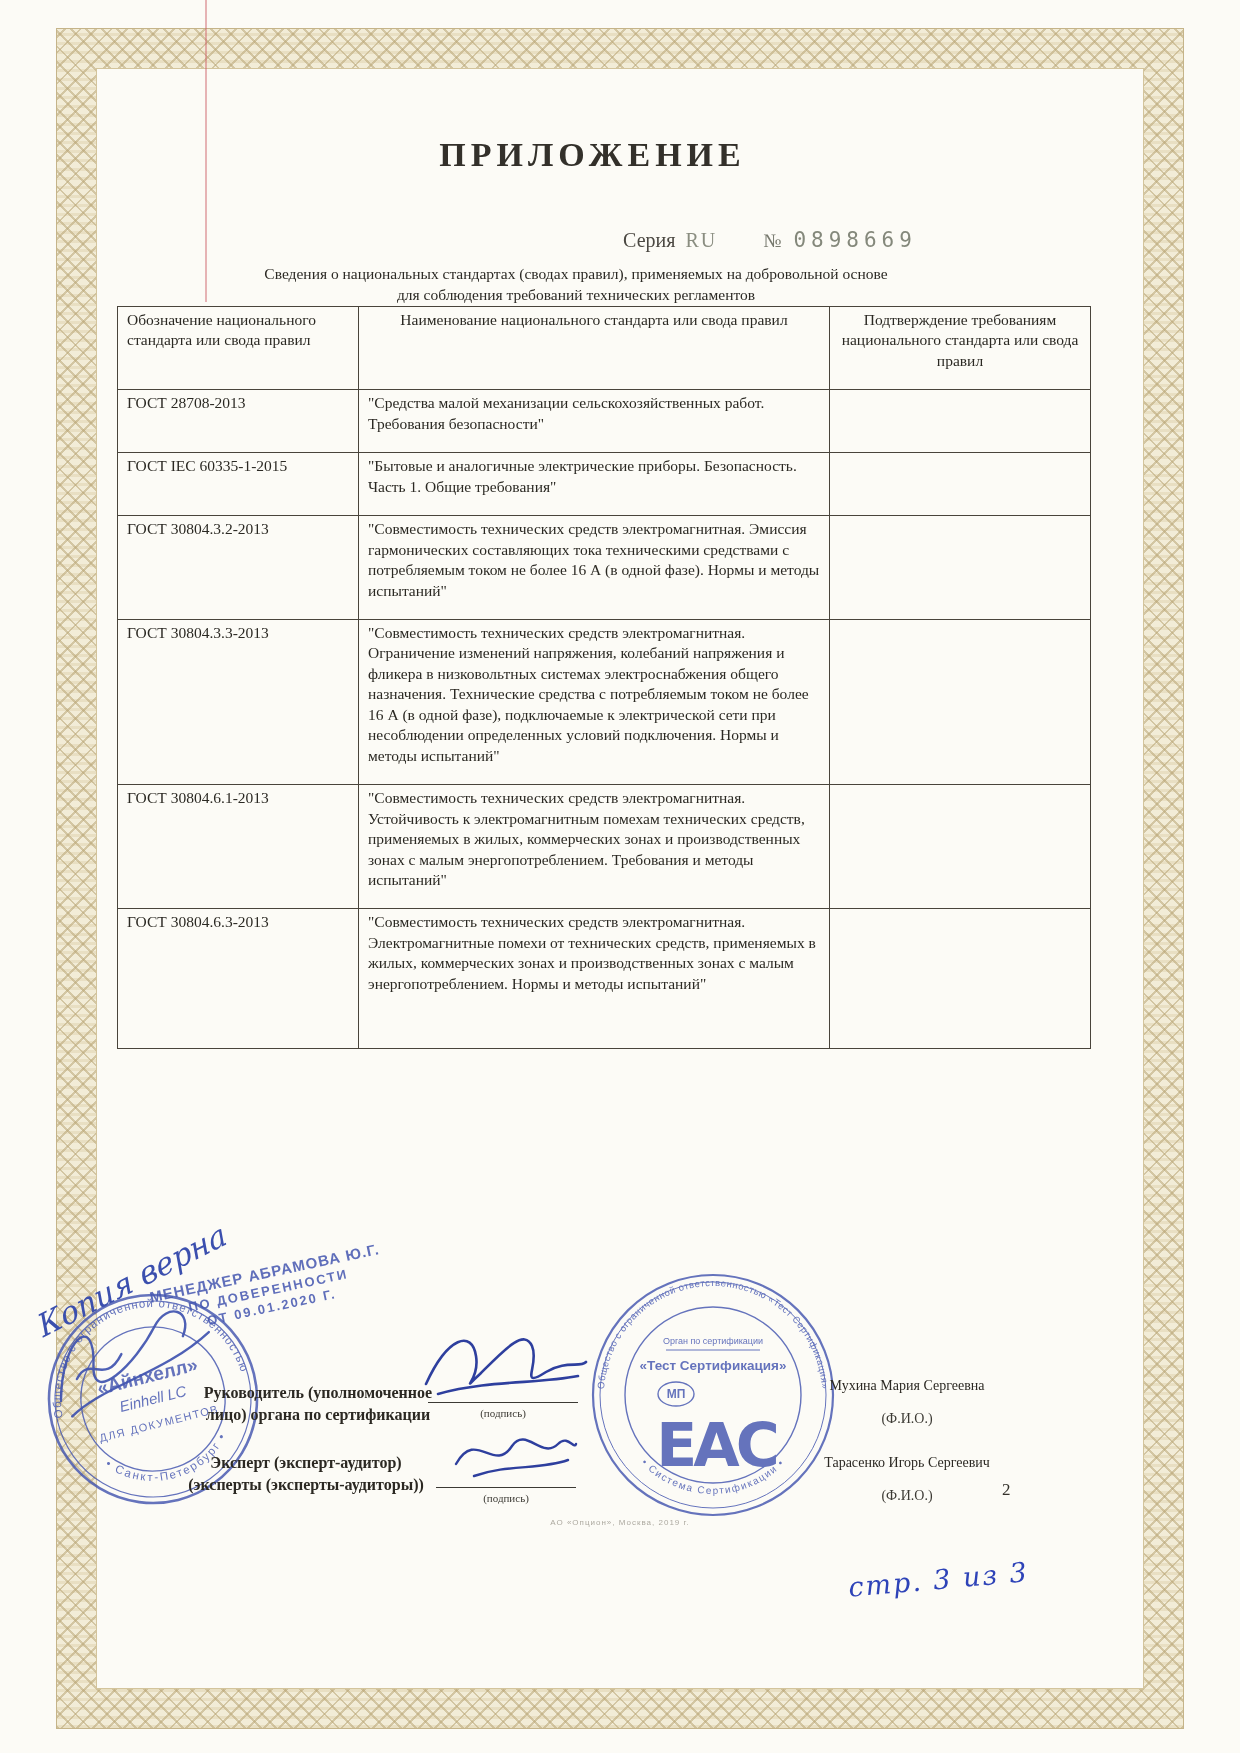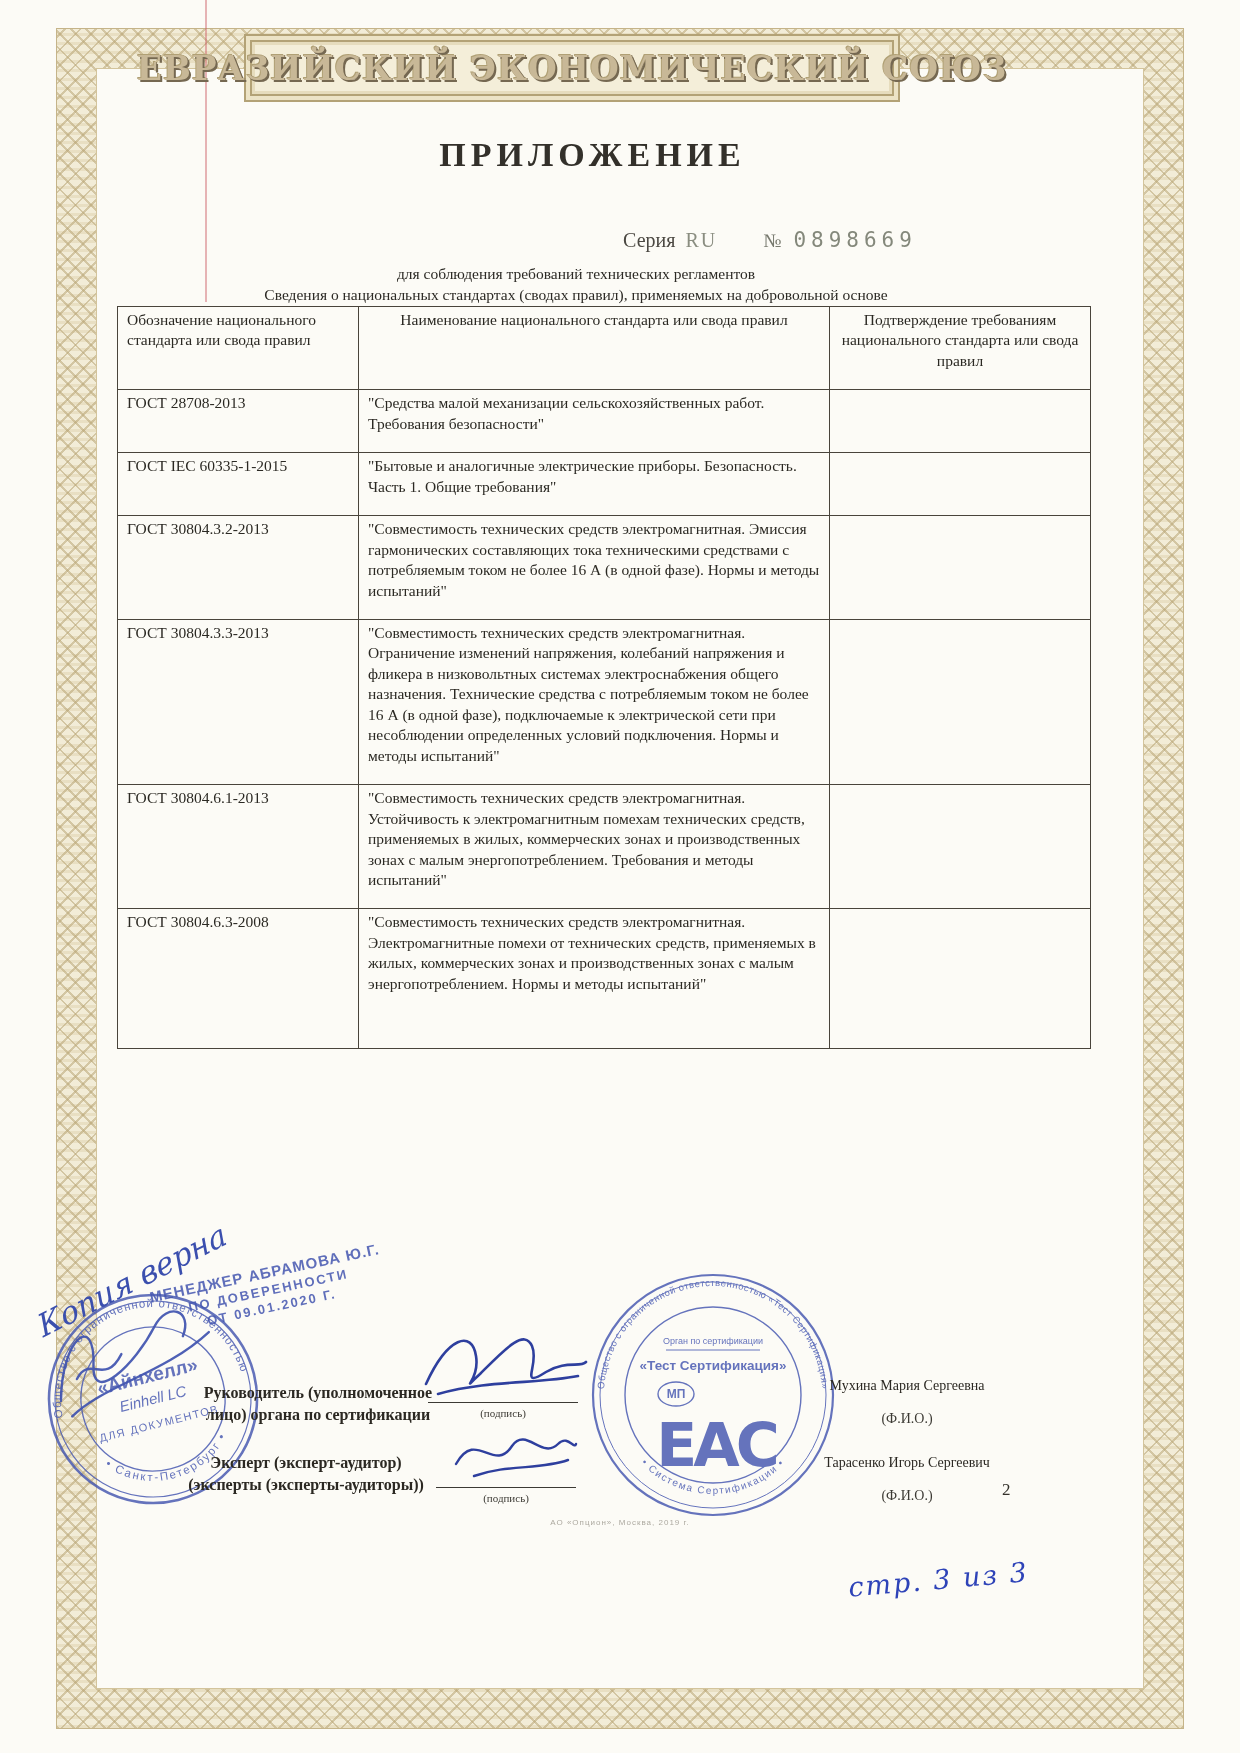--- a/index.html
+++ b/index.html
@@ -96,34 +96,31 @@
 </style>
 </head>
 <body>
 
 <div class="page">
 
   <div class="frame-outer"></div>
   <div class="frame-inner"></div>
   <div class="scan-line"></div>
 
-  <div class="banner">
-    <span>ЕВРАЗИЙСКИЙ ЭКОНОМИЧЕСКИЙ СОЮЗ</span>
-  </div>
 
   <div class="title">ПРИЛОЖЕНИЕ</div>
 
 
   <div class="series">
     <span class="s-lbl">Серия</span><span class="s-val">RU</span><span class="n-sign">№</span><span class="n-val">0898669</span>
   </div>
 
   <div class="intro">
+    <div>Сведения о национальных стандартах (сводах правил), применяемых на добровольной основе</div>
     <div>для соблюдения требований технических регламентов</div>
-    <div>Сведения о национальных стандартах (сводах правил), применяемых на добровольной основе</div>
   </div>
 
   <table class="standards">
     <thead>
       <tr>
         <th class="c1">Обозначение национального стандарта или свода правил</th>
         <th class="c2">Наименование национального стандарта или свода правил</th>
         <th class="c3">Подтверждение требованиям национального стандарта или свода правил</th>
       </tr>
     </thead>
@@ -147,21 +144,21 @@
         <td class="code">ГОСТ 30804.3.3-2013</td>
         <td class="name">"Совместимость технических средств электромагнитная. Ограничение изменений напряжения, колебаний напряжения и фликера в низковольтных системах электроснабжения общего назначения. Технические средства с потребляемым током не более 16 А (в одной фазе), подключаемые к электрической сети при несоблюдении определенных условий подключения. Нормы и методы испытаний"</td>
         <td class="conf"></td>
       </tr>
       <tr>
         <td class="code">ГОСТ 30804.6.1-2013</td>
         <td class="name">"Совместимость технических средств электромагнитная. Устойчивость к электромагнитным помехам технических средств, применяемых в жилых, коммерческих зонах и производственных зонах с малым энергопотреблением. Требования и методы испытаний"</td>
         <td class="conf"></td>
       </tr>
       <tr>
-        <td class="code">ГОСТ 30804.6.3-2008</td>
+        <td class="code">ГОСТ 30804.6.3-2013</td>
         <td class="name">"Совместимость технических средств электромагнитная. Электромагнитные помехи от технических средств, применяемых в жилых, коммерческих зонах и производственных зонах с малым энергопотреблением. Нормы и методы испытаний"</td>
         <td class="conf"></td>
       </tr>
     </tbody>
   </table>
 
   <div class="copy-note">Копия верна</div>
   <svg class="copy-scribble" width="210" height="130" viewBox="0 0 210 130">
     <g fill="none" stroke="#3b4fae" stroke-width="2.4" stroke-linecap="round" opacity=".9">
       <path d="M14,86 C34,26 74,12 56,62 C42,100 96,74 126,44 C146,24 168,40 150,62"></path>

